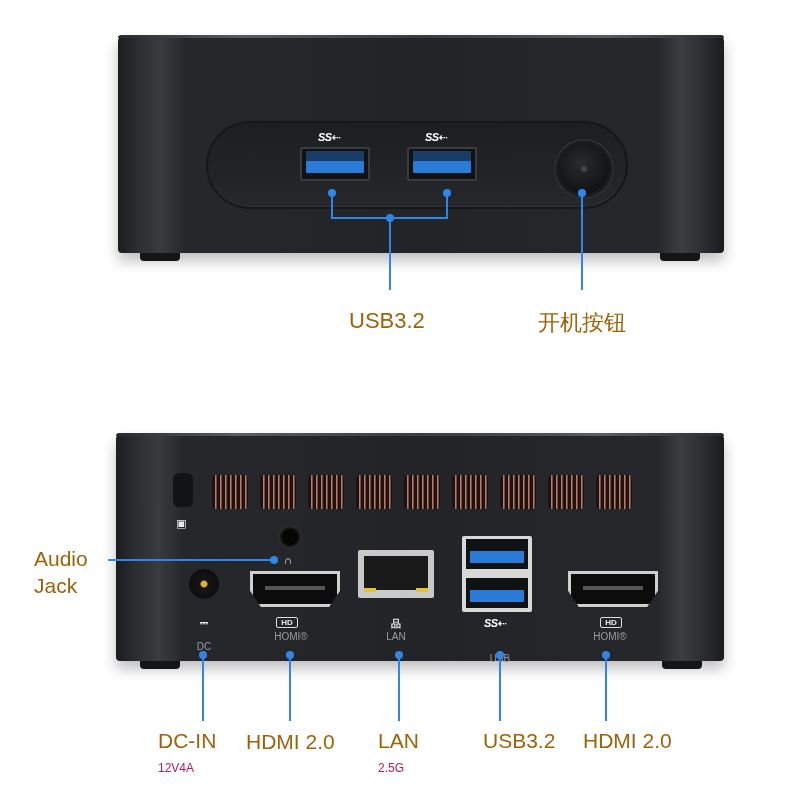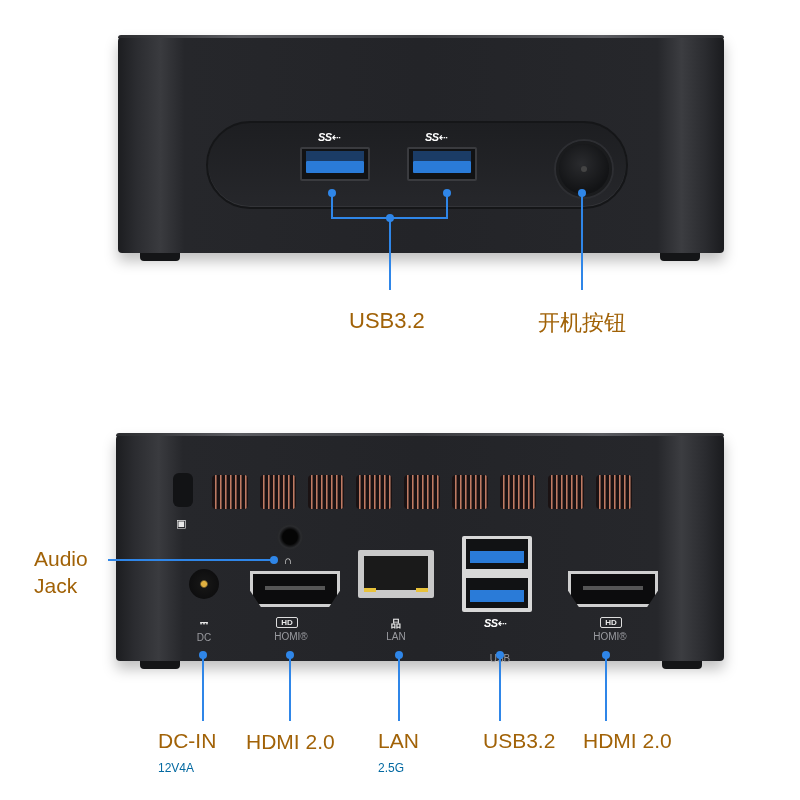--- a/index.html
+++ b/index.html
@@ -15,21 +15,21 @@
   .usb{position:absolute;width:66px;height:30px;background:#111214;border:2px solid #3a3b3f;border-radius:2px;}
   .usb .tongue{position:absolute;left:4px;right:4px;top:12px;height:12px;background:#2a7bd8;border-radius:1px;}
   .usb .inner{position:absolute;left:4px;right:4px;top:2px;height:10px;background:#1b3c66;}
   .ss{position:absolute;color:#ffffff;font-size:11px;font-style:italic;font-weight:bold;letter-spacing:-0.5px;}
   .power{position:absolute;width:50px;height:50px;border-radius:50%;
          background:radial-gradient(circle at 45% 40%,#2a2b2e,#121315 70%);border:3px solid #1a1b1d;box-shadow:0 0 0 2px #2d2e32;}
   .power .dot{position:absolute;left:22px;top:22px;width:6px;height:6px;border-radius:50%;background:#444;}
   .line{position:absolute;background:#2f86e8;}
   .pt{position:absolute;width:8px;height:8px;border-radius:50%;background:#2f86e8;}
   .label{position:absolute;color:#a16207;font-size:22px;white-space:nowrap;}
-  .sublabel{position:absolute;color:#0369a1;font-size:12px;white-space:nowrap;text-align:center;}
+  .sublabel{position:absolute;color:#be185d;font-size:12px;white-space:nowrap;text-align:center;}
   .vent{position:absolute;width:36px;height:34px;border-radius:4px;background:#1a1213;
         background-image:repeating-linear-gradient(90deg,#1a1213 0px,#1a1213 3px,#b06a55 3px,#d08a70 4px,#1a1213 5px);}
   .lockslot{position:absolute;width:20px;height:34px;background:#121315;border-radius:6px;}
   .port-caption{position:absolute;color:#9a9ba0;font-size:10px;text-align:center;}
   .glyph{position:absolute;color:#e8e8e8;font-size:10px;text-align:center;font-weight:bold;}
   .hdmi{position:absolute;width:84px;height:30px;background:#0c0c0d;border:3px solid #cfcfcf;
         clip-path:polygon(0 0,100% 0,100% 55%,88% 100%,12% 100%,0 55%);}
   .hdmi .slot{position:absolute;left:12px;right:12px;top:12px;height:4px;background:#555;}
   .lan{position:absolute;width:76px;height:48px;background:#c9c9c9;border-radius:2px;}
   .lan .hole{position:absolute;left:6px;right:6px;top:6px;bottom:8px;background:#1a1a1a;}
@@ -93,21 +93,21 @@
   <div class="vent" style="left:336px;top:42px;"></div>
   <div class="vent" style="left:384px;top:42px;"></div>
   <div class="vent" style="left:432px;top:42px;"></div>
   <div class="vent" style="left:480px;top:42px;"></div>
 
   <div class="jack" style="left:161px;top:91px;"></div>
   <span class="glyph" style="left:168px;top:121px;font-size:11px;">∩</span>
 
   <div class="dc" style="left:73px;top:136px;"></div>
   <span class="glyph" style="left:80px;top:184px;width:16px;">⎓</span>
-  <span class="port-caption" style="left:72px;top:199px;width:32px;">DC</span>
+  <span class="port-caption" style="left:72px;top:208px;width:32px;">DC</span>
 
   <div class="hdmi" style="left:134px;top:138px;">
       <div class="slot"></div>
     </div>
   <span class="glyph" style="left:160px;top:184px;width:20px;border:1px solid #ddd;border-radius:2px;font-size:8px;line-height:9px;">HD</span>
   <span class="port-caption" style="left:150px;top:198px;width:50px;">HOMI®</span>
 
   <div class="lan" style="left:242px;top:117px;">
     <div class="hole"></div>
     <div class="led" style="left:6px;"></div>

